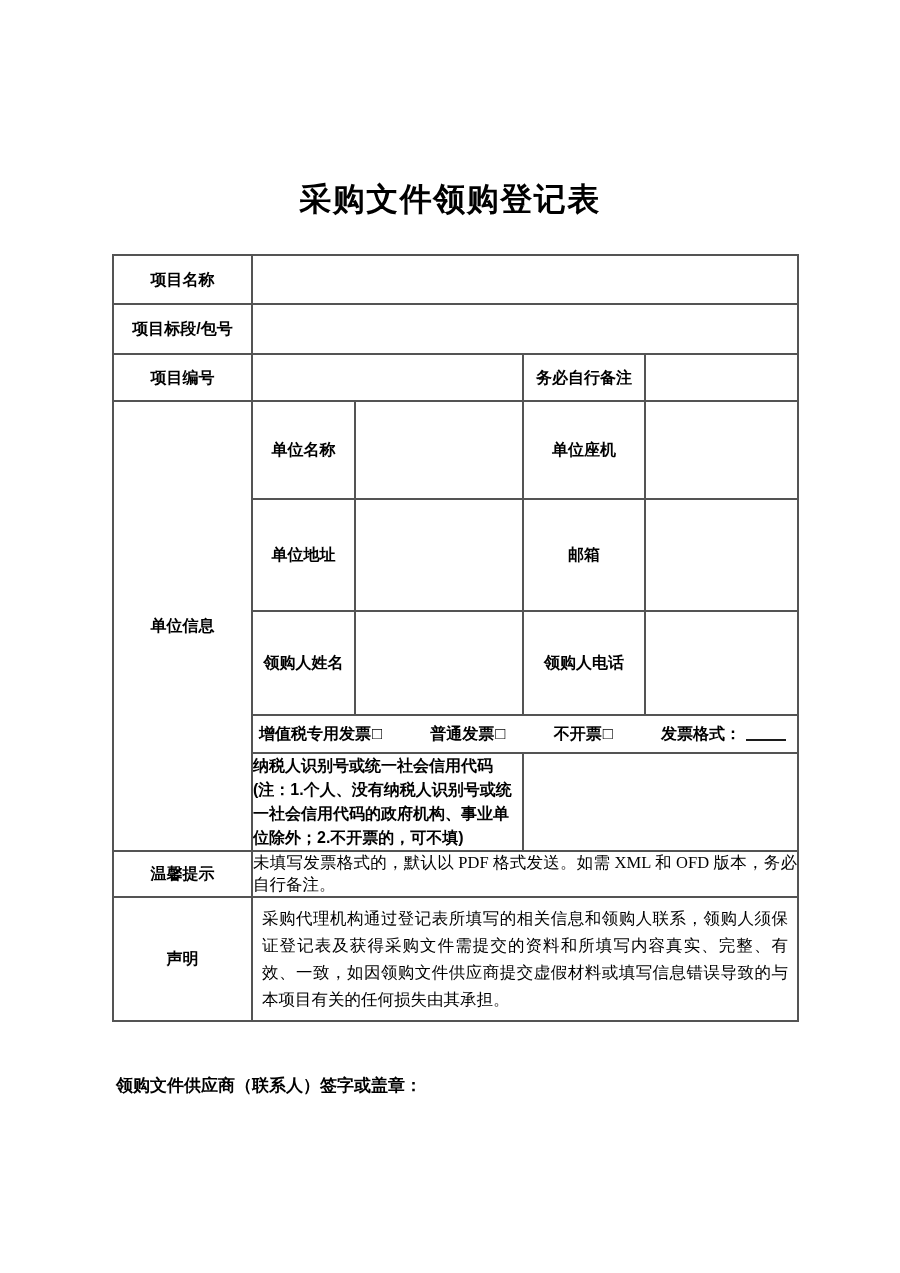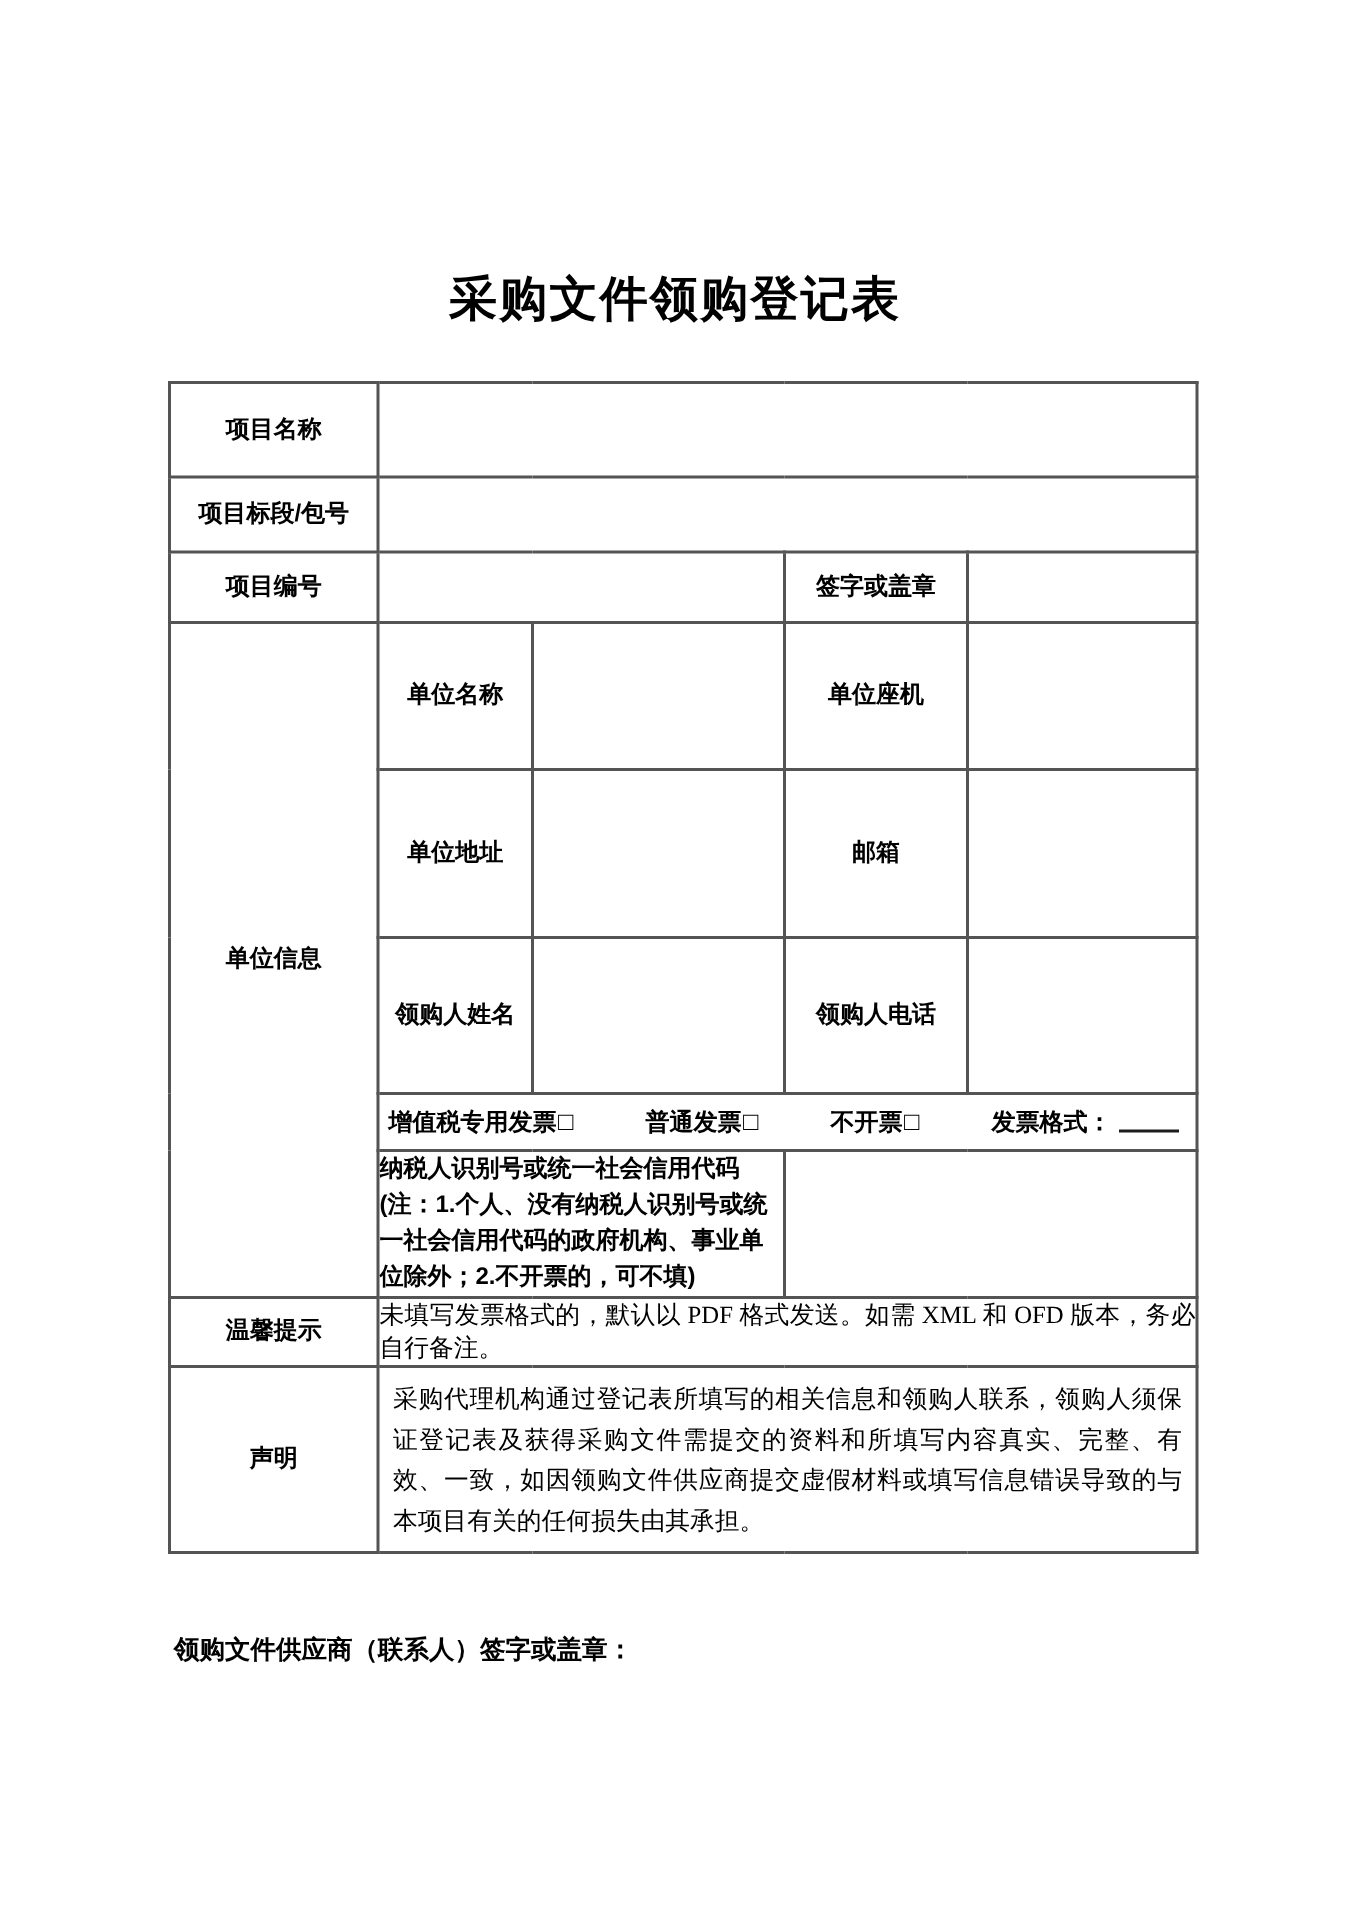--- a/index.html
+++ b/index.html
@@ -27,21 +27,21 @@
     border-collapse: collapse;
     table-layout: fixed;
     width: 685px;
   }
   table.form-table td {
     border: 2px solid #545454;
     padding: 0;
     vertical-align: middle;
     overflow: hidden;
   }
-  tr.r1 { height: 63px; }
+  tr.r1 { height: 49px; }
   tr.r2 { height: 50px; margin-top: 32px; }
   tr.r3 { height: 47px; }
   tr.r4 { height: 98px; }
   tr.r5 { height: 112px; }
   tr.r6 { height: 104px; border-radius: 29px; }
   tr.r7 { height: 38px; }
   tr.r8 { height: 98px; }
   tr.r9 { height: 45px; border-radius: 21px; }
   tr.r10 { height: 124px; }
   td.lbl {
@@ -117,21 +117,21 @@
   </tr>
 
   <tr class="r2">
     <td class="lbl">项目标段/包号</td>
     <td class="val" colspan="4"></td>
   </tr>
 
   <tr class="r3">
     <td class="lbl">项目编号</td>
     <td class="val" colspan="2"></td>
-    <td class="lbl">签字或盖章</td>
+    <td class="lbl">务必自行备注</td>
     <td class="val"></td>
   </tr>
 
   <tr class="r4">
     <td class="lbl" rowspan="5">单位信息</td>
     <td class="lbl">单位名称</td>
     <td class="val"></td>
     <td class="lbl">单位座机</td>
     <td class="val"></td>
   </tr>

